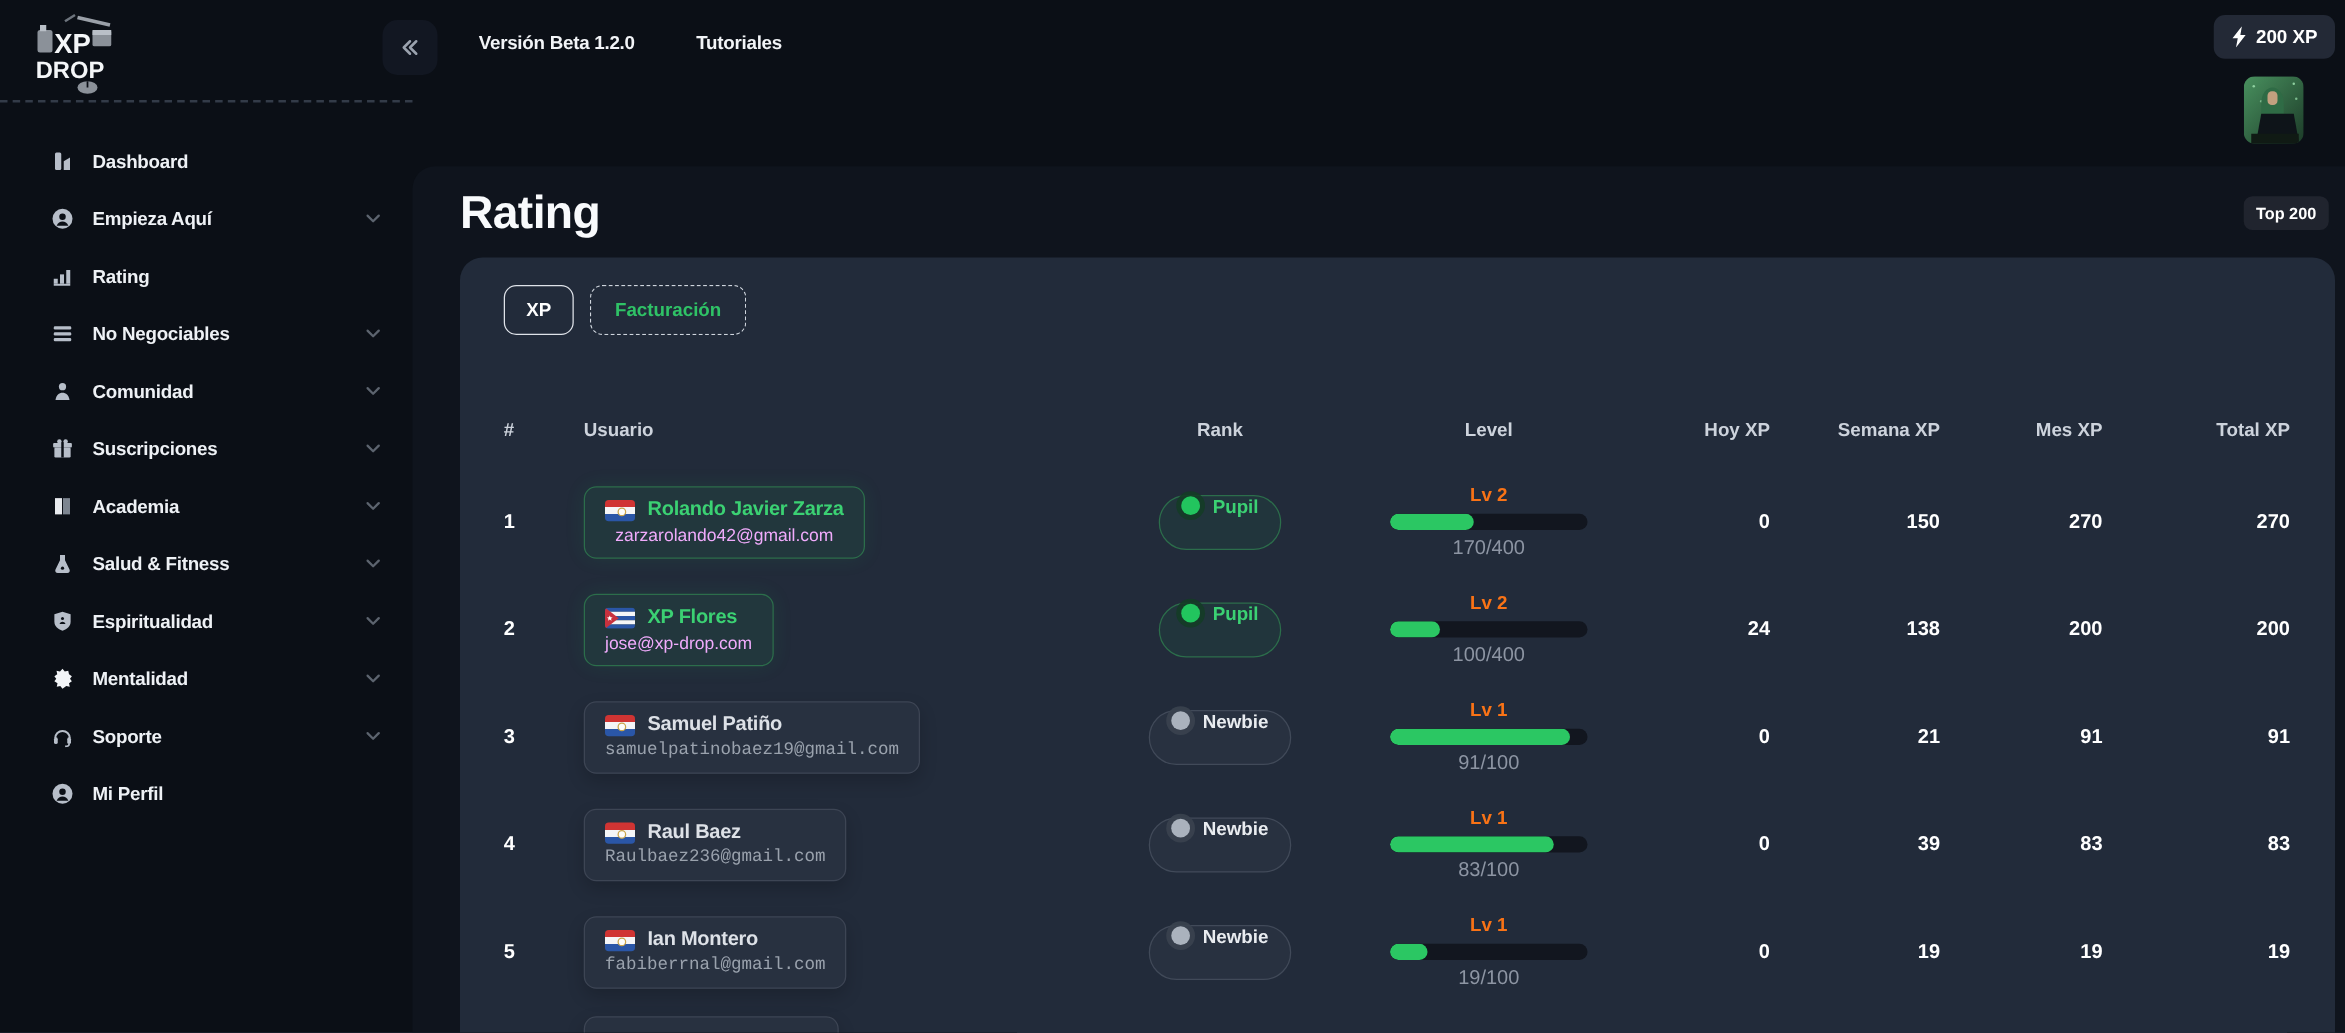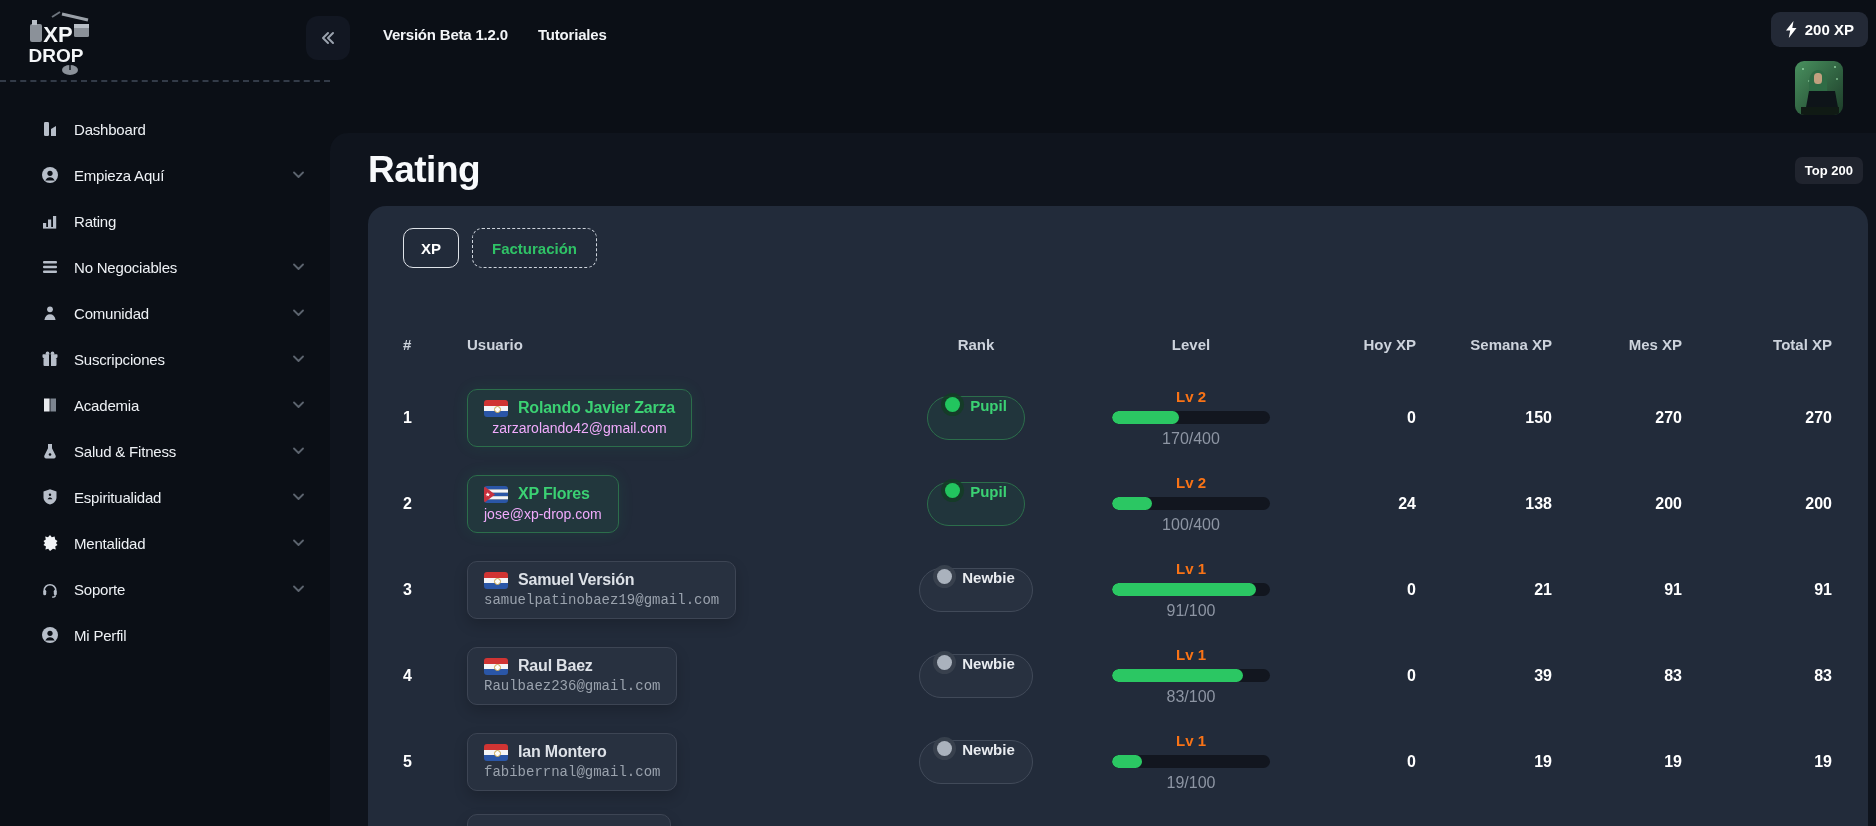--- a/index.html
+++ b/index.html
@@ -9,31 +9,31 @@
     background:#0b0f16; color:#f3f5f8; position:relative;
   }
   
   .topbar { position:absolute; left:0; top:0; width:1876px; height:80px; }
   .logo { position:absolute; left:22px; top:4px; width:72px; height:72px; }
   .collapse-btn { position:absolute; left:306px; top:16px; width:44px; height:44px;
     background:#121722; border:none; border-radius:12px; display:flex; align-items:center;
     justify-content:center; cursor:pointer; }
   .topnav-label { position:absolute; top:26px; font-size:15px; font-weight:700; color:#f2f4f7; letter-spacing:-.2px; }
   .version { left:383px; }
-  .tutorials { left:538px; cursor:pointer;text-align:right; }
+  .tutorials { left:557px; cursor:pointer;text-align:right; }
   .top-right { position:absolute; right:8px; top:12px; display:flex; align-items:center; gap:14px;flex-direction:column; }
   .xp-badge { display:flex; align-items:center; gap:7px; background:#232936; border-radius:9px;
     padding:9px 14px; font-size:15px; font-weight:700; color:#fff; }
   .avatar { width:48px; height:54px; border-radius:9px; overflow:hidden; display:block; }
   
   .sidebar { position:absolute; left:0; top:80px; width:330px; height:746px;
     border-top:2px dashed #333b48; padding-top:24px; }
   .side-item { display:flex; align-items:center; height:46px; padding:0 26px 0 40px; cursor:pointer; }
   .side-item .icn { width:20px; height:20px; display:flex; align-items:center; justify-content:center; }
-  .side-item .lbl { margin-left:14px; font-size:15px; font-weight:400; color:#eef1f5; letter-spacing:-.2px; }
+  .side-item .lbl { margin-left:14px; font-size:15px; font-weight:700; color:#eef1f5; letter-spacing:-.2px; }
   .side-item .chev { margin-left:auto; opacity:.75; }
   
   .main { position:absolute; left:330px; top:133px; width:1546px; height:693px;
     background:#0f141d; border-top-left-radius:18px; }
   .title-row { display:flex; align-items:center; justify-content:space-between;
     margin:10px 13px 0 38px; height:54px; }
   .page-title { font-size:37px; font-weight:800; letter-spacing:-.5px; color:#f8fafc; }
   .top-badge { background:#20242e; color:#fff; font-size:13px; font-weight:700;
     padding:6px 10px; border-radius:7px; }
   
@@ -445,21 +445,21 @@
 
         <div class="trow row">
           <span class="posnum">3</span>
 
           <span>
             <span class="user-pill gray">
               <span class="u-line1">
                 <span class="flag paraguay">
                   
                 </span>
-                <span class="u-name">Samuel Versión</span>
+                <span class="u-name">Samuel Patiño</span>
               </span>
               <div class="u-email">samuelpatinobaez19@gmail.com</div>
             </span>
           </span>
 
           <span class="c-center">
             <span class="rank-pill newbie">
               <span class="dot"></span>
               <span>Newbie</span>
             </span>

